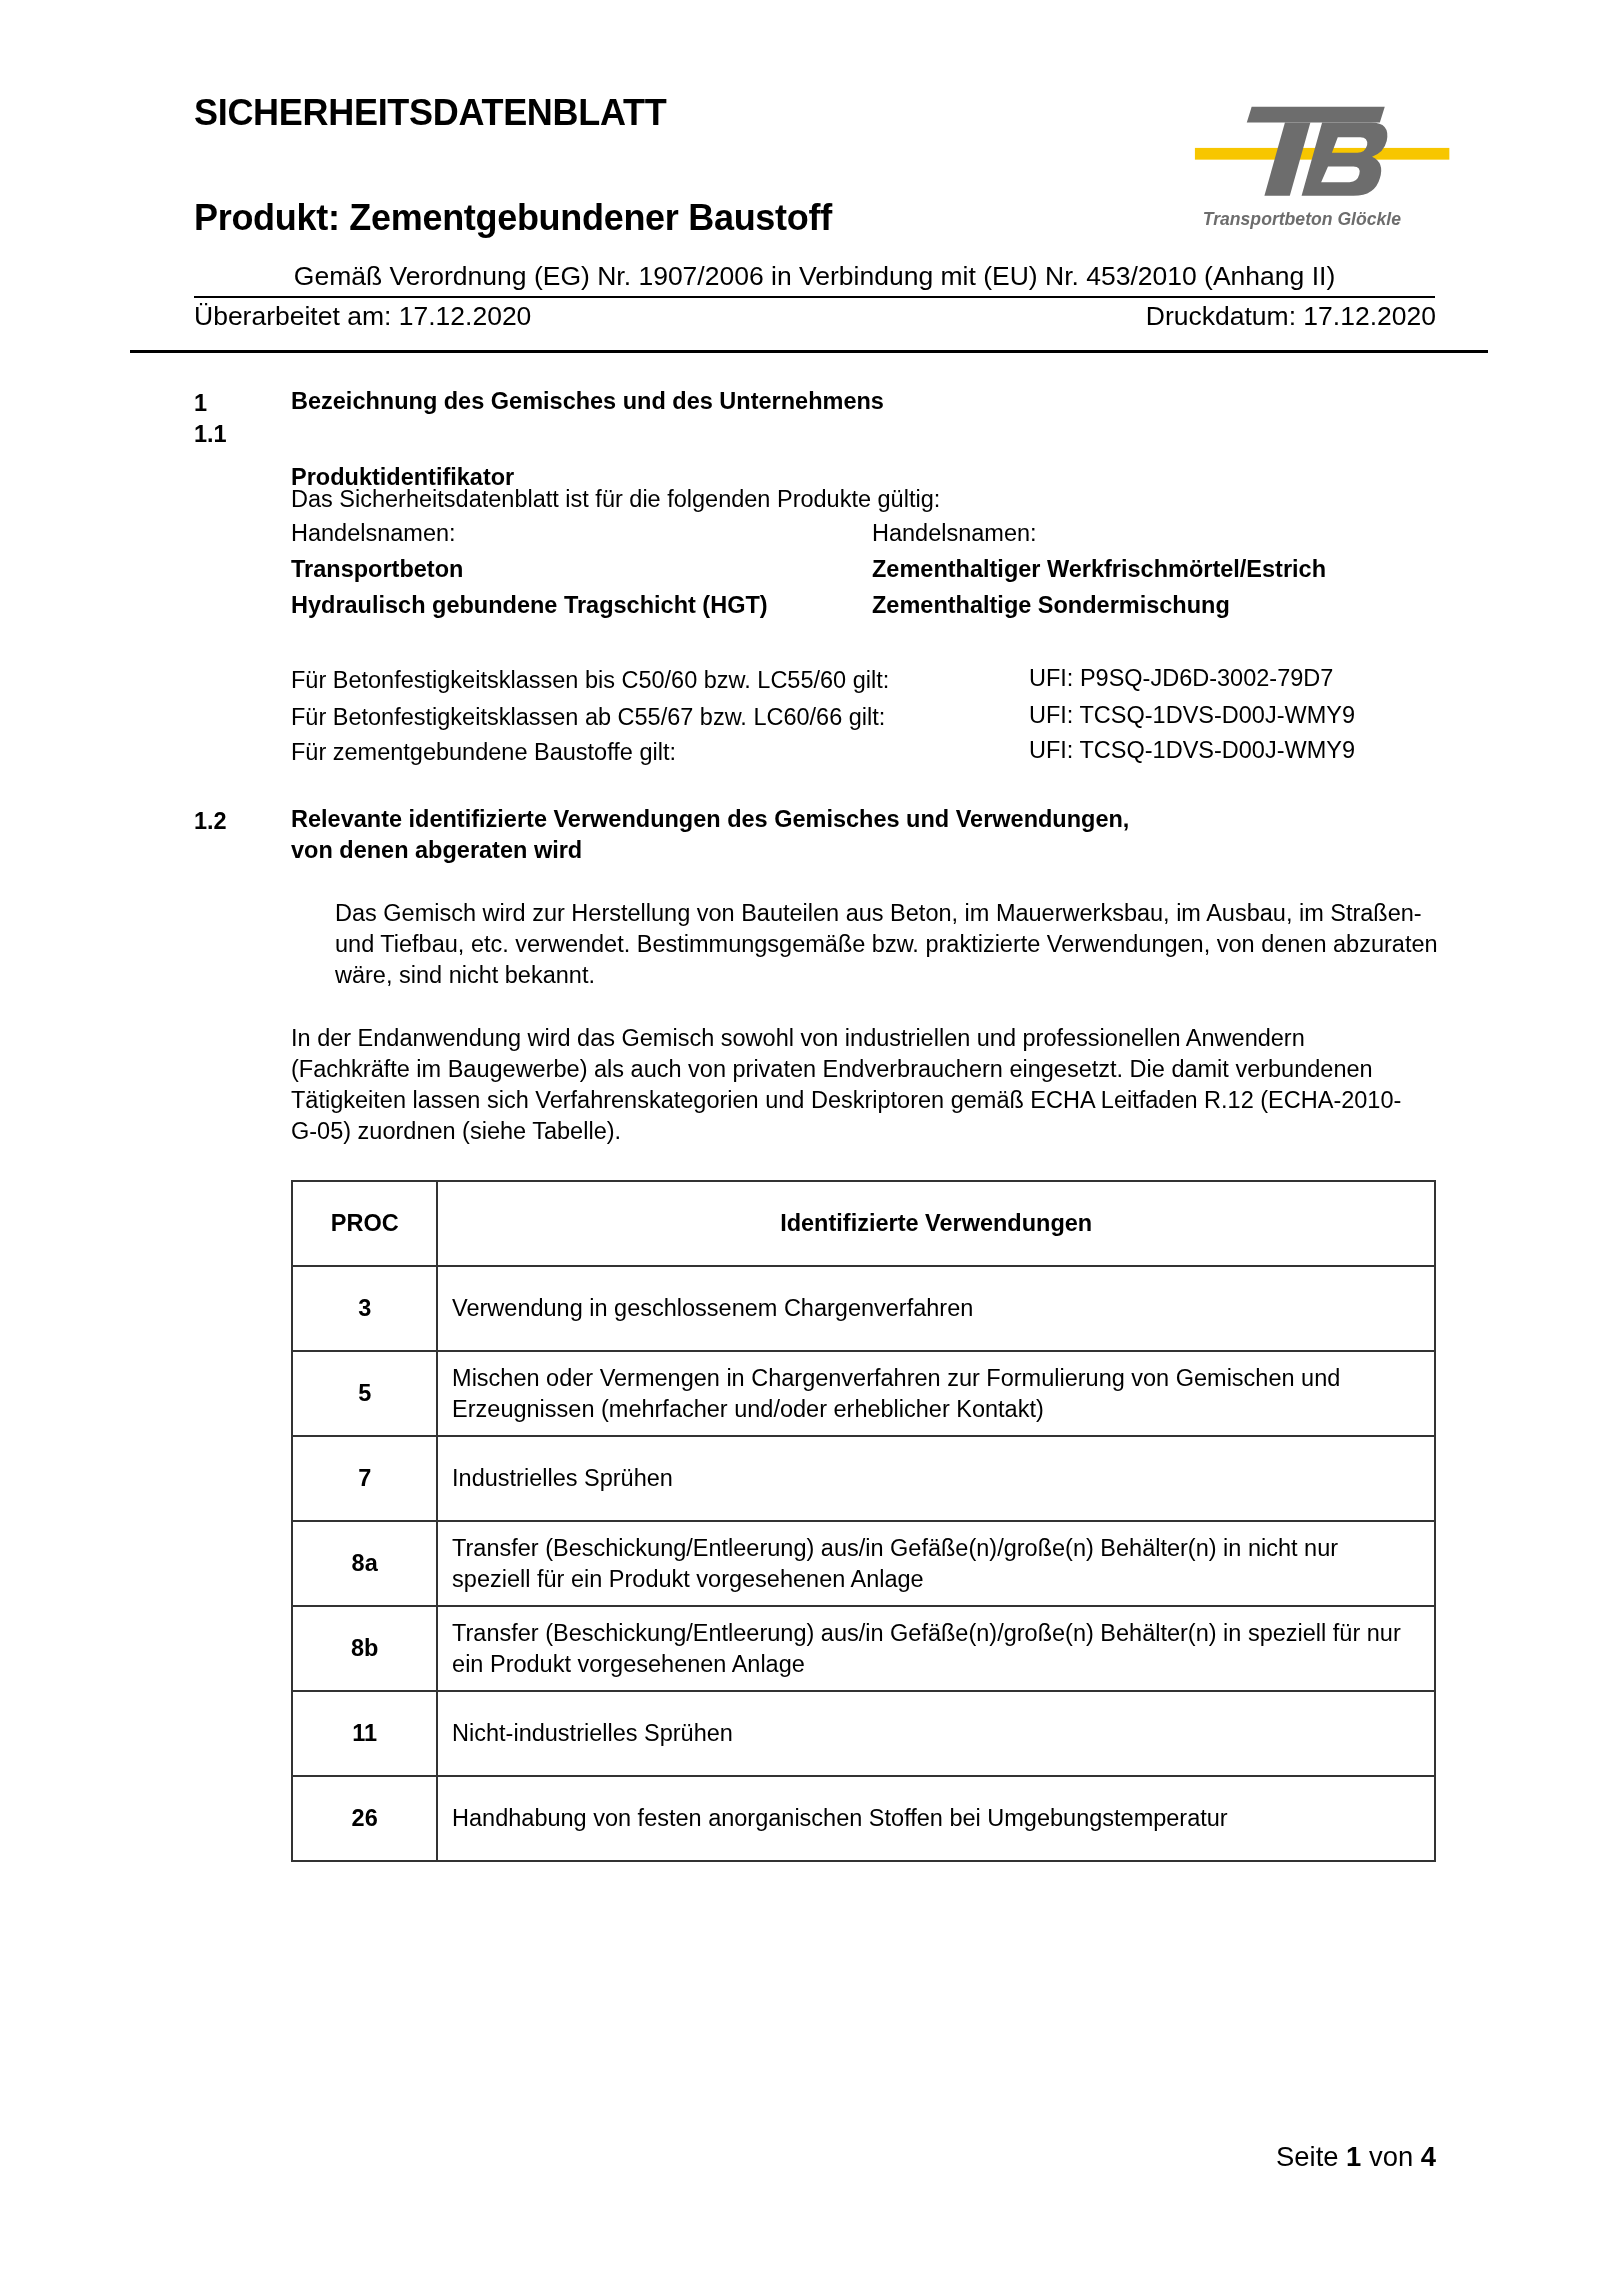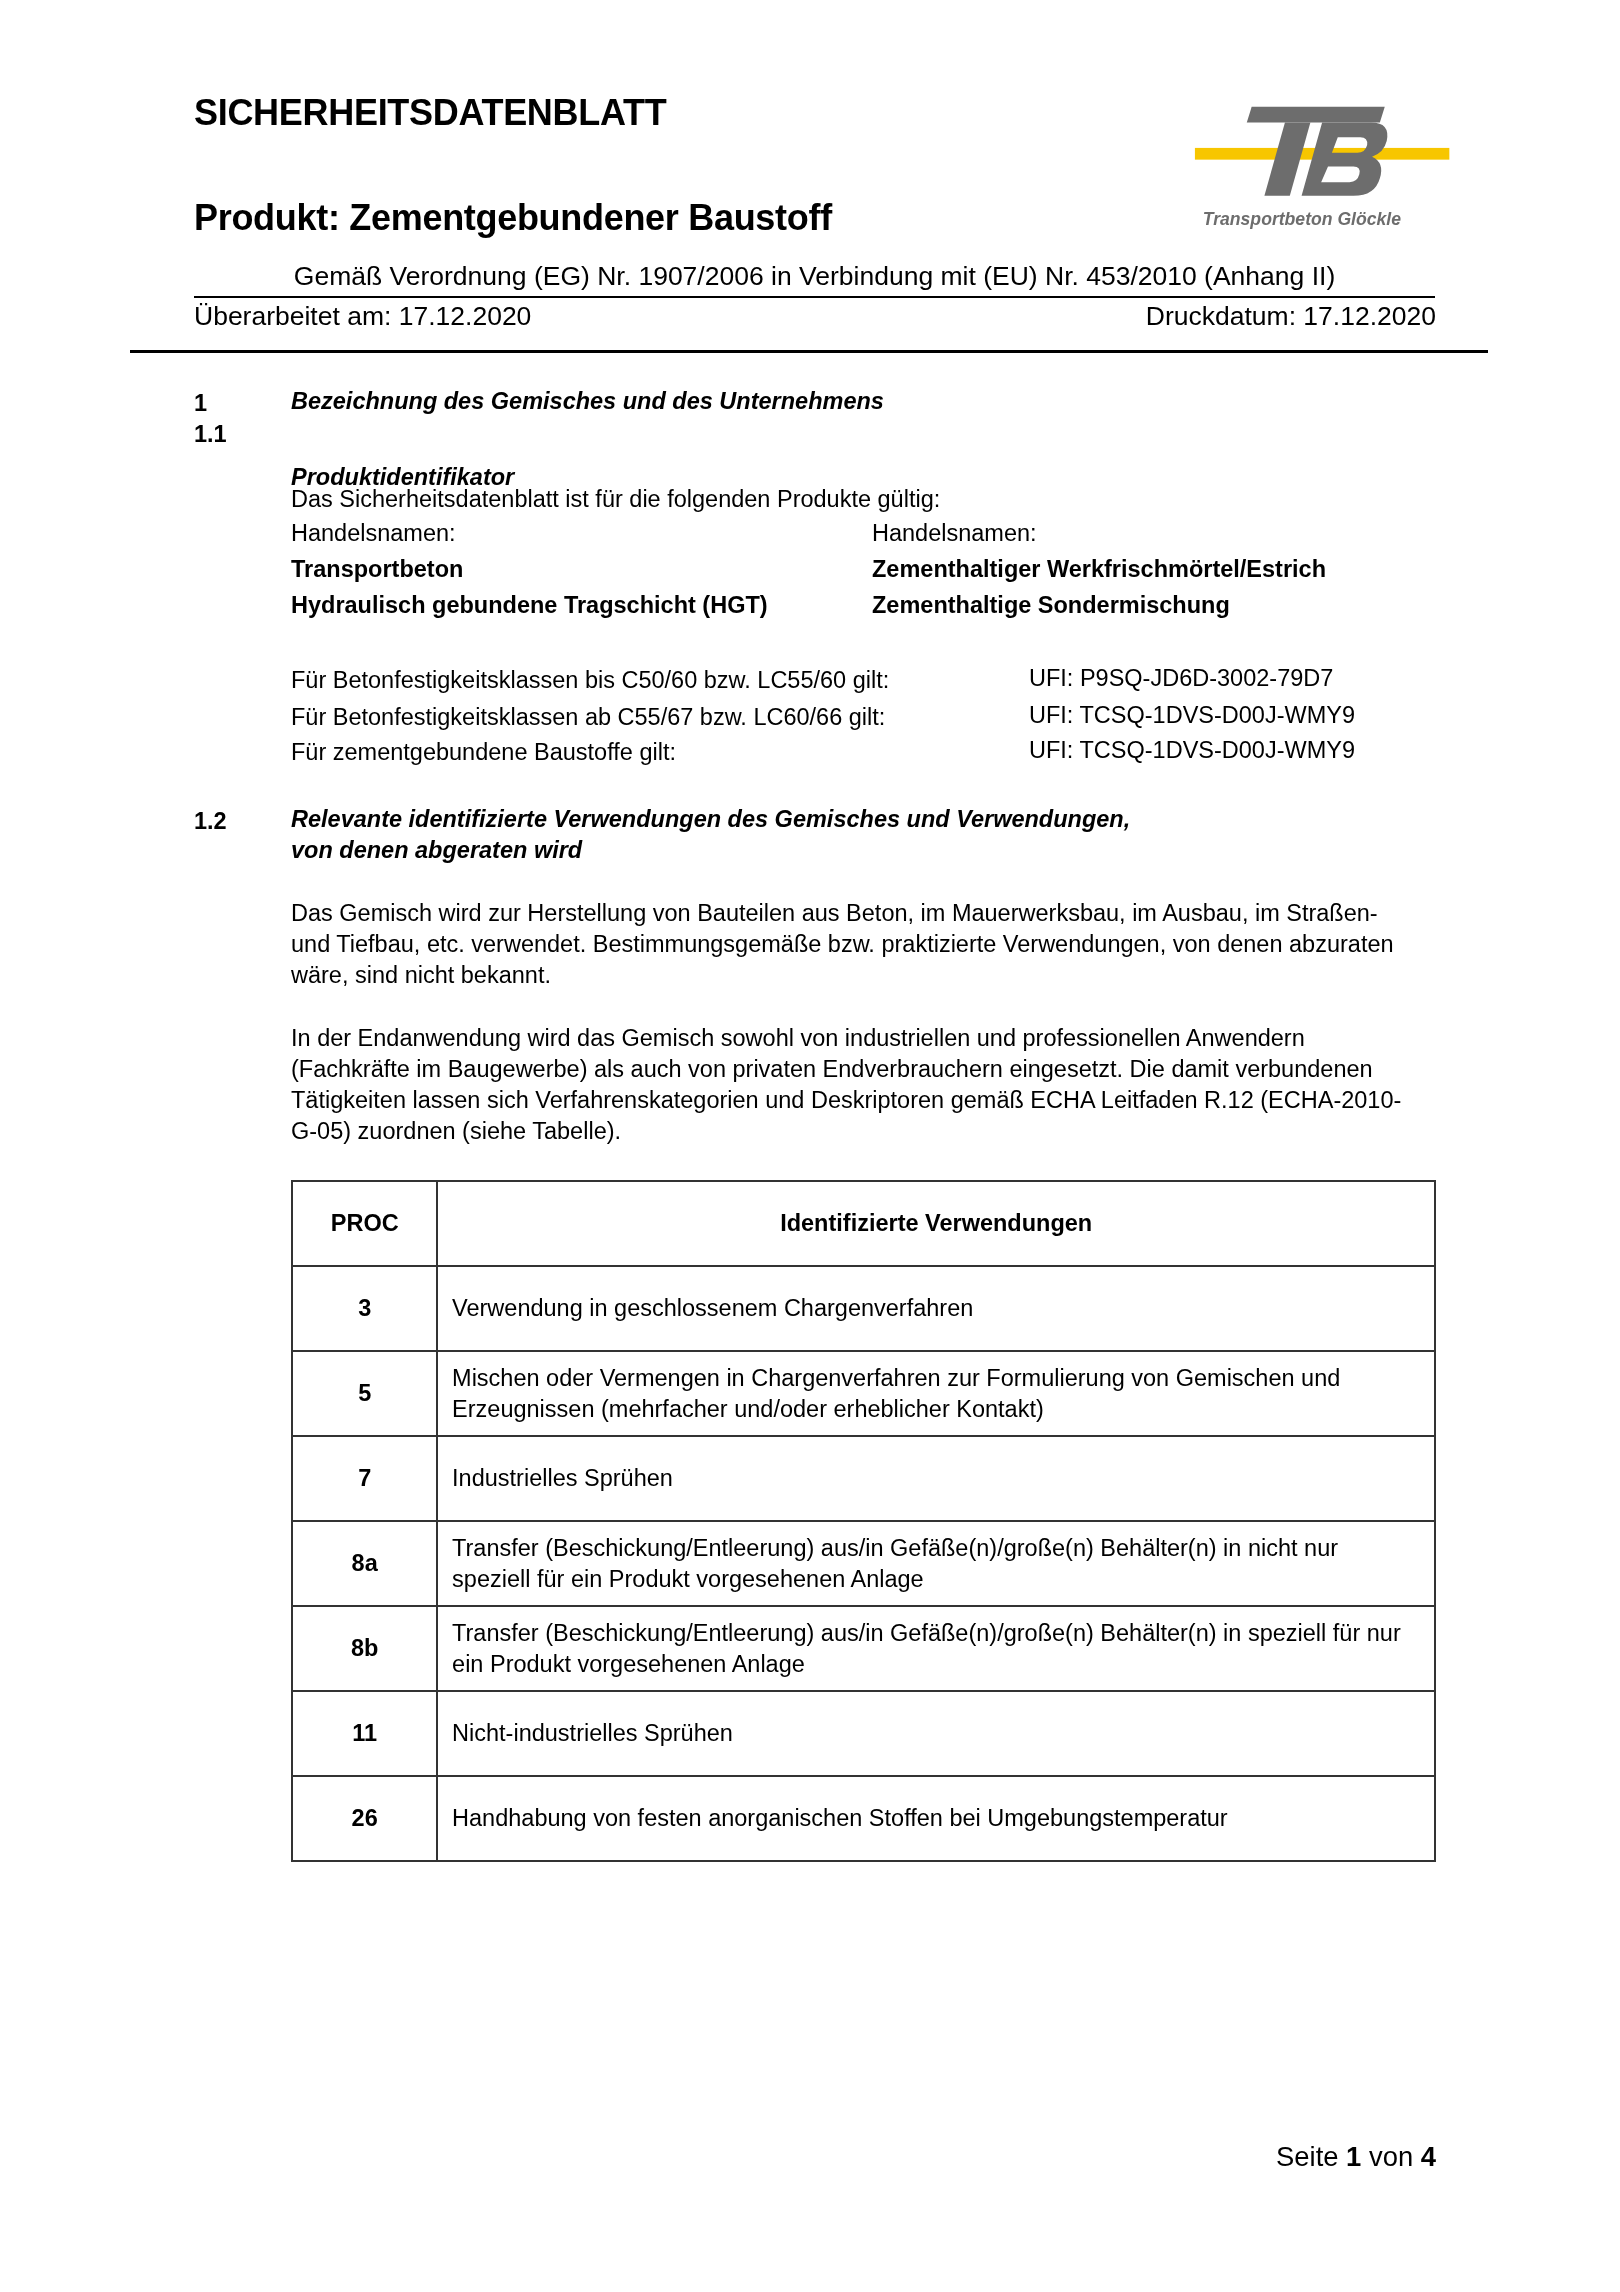--- a/index.html
+++ b/index.html
@@ -7,21 +7,21 @@
   .abs { position: absolute; }
   .title1 { left: 194px; top: 92px; font-size: 36px; font-weight: bold; letter-spacing: -0.3px; }
   .title2 { left: 194px; top: 180px; font-size: 36px; font-weight: bold; letter-spacing: -0.3px; margin-top: 17px; }
   .logo { left: 1191px; top: 98px; width: 274px; height: 137px; }
   .reg { left: 194px; top: 261px; width: 1241px; text-align: center; font-size: 26.5px; }
   .thinrule { left: 194px; top: 296px; width: 1241px; height: 0; border-top: 2px solid #000; }
   .revised { left: 194px; top: 301px; font-size: 26.5px; }
   .printed { right: 184px; top: 301px; font-size: 26.5px; text-align: right; }
   .thickrule { left: 130px; top: 350px; width: 1358px; height: 0; border-top: 3.9px solid #000; }
   .sec-num { left: 194px; font-size: 23.5px; font-weight: bold; }
-  .sec-title { left: 291px; font-size: 23.5px; font-weight: bold; line-height: 31px; font-style: italic; }
+  .sec-title { left: 291px; font-size: 23.5px; font-weight: bold; line-height: 31px; }
   .body-text { left: 291px; font-size: 23.5px; line-height: 31px; width: 1147px; }
   .bold { font-weight: bold; }
   .col2 { left: 872px; }
   .ufi { left: 1029px; font-size: 23.5px; }
   table.proc { position: absolute; left: 291px; top: 1180px; width: 1145px; border-collapse: collapse; font-size: 23.5px; }
   table.proc td, table.proc th { border: 2px solid #333; height: 83px; padding: 0 13.7px; }
   table.proc th { font-weight: bold; }
   table.proc td.code { width: 116px; text-align: center; font-weight: bold; }
   table.proc td.desc { text-align: left; line-height: 31px; }
   .footer { right: 184px; top: 2141px; font-size: 27.4px; }
@@ -67,21 +67,21 @@
 <div class="abs ufi" style="top:702px;">UFI: TCSQ-1DVS-D00J-WMY9</div>
 <div class="abs body-text" style="top:737px;">Für zementgebundene Baustoffe gilt:</div>
 <div class="abs ufi" style="top:737px;">UFI: TCSQ-1DVS-D00J-WMY9</div>
 
 <div class="abs sec-num" style="top:808px;">1.2</div>
 <div class="abs sec-title" style="top:804px;">
   <div>Relevante identifizierte Verwendungen des Gemisches und Verwendungen,</div>
   <div>von denen abgeraten wird</div>
 </div>
 
-<div class="abs body-text" style="top:898px; width:1127px;">Das Gemisch wird zur Herstellung von Bauteilen aus Beton, im Mauerwerksbau, im Ausbau, im Straßen- und Tiefbau, etc. verwendet. Bestimmungsgemäße bzw. praktizierte Verwendungen, von denen abzuraten wäre, sind nicht bekannt.</div>
+<div class="abs body-text" style="top:898px; width:1127px;margin-left:44px;">Das Gemisch wird zur Herstellung von Bauteilen aus Beton, im Mauerwerksbau, im Ausbau, im Straßen- und Tiefbau, etc. verwendet. Bestimmungsgemäße bzw. praktizierte Verwendungen, von denen abzuraten wäre, sind nicht bekannt.</div>
 <div class="abs body-text" style="top:1023px; width:1127px;">In der Endanwendung wird das Gemisch sowohl von industriellen und professionellen Anwendern (Fachkräfte im Baugewerbe) als auch von privaten Endverbrauchern eingesetzt. Die damit verbundenen Tätigkeiten lassen sich Verfahrenskategorien und Deskriptoren gemäß ECHA Leitfaden R.12 (ECHA-2010-G-05) zuordnen (siehe Tabelle).</div>
 
 <table class="proc">
   <thead>
     <tr>
       <th style="width:116px;">PROC</th>
       <th>Identifizierte Verwendungen</th>
     </tr>
   </thead>
   <tbody>

